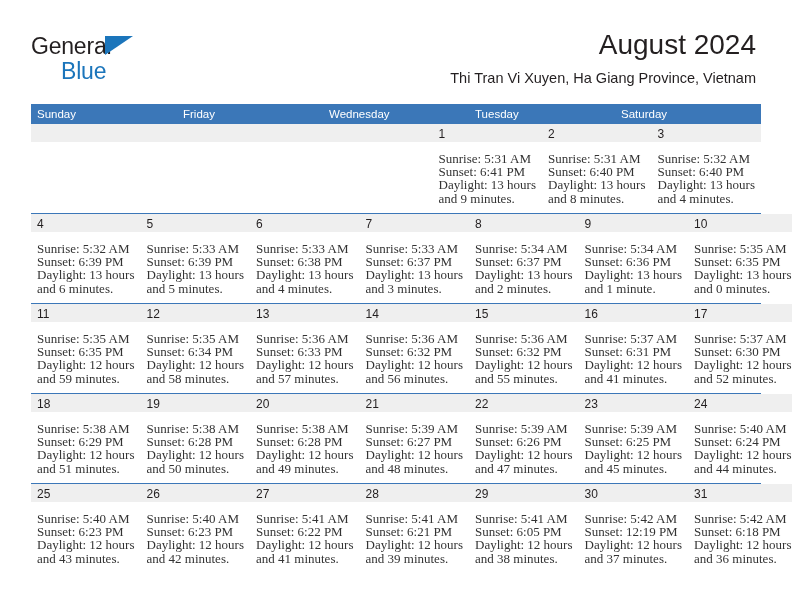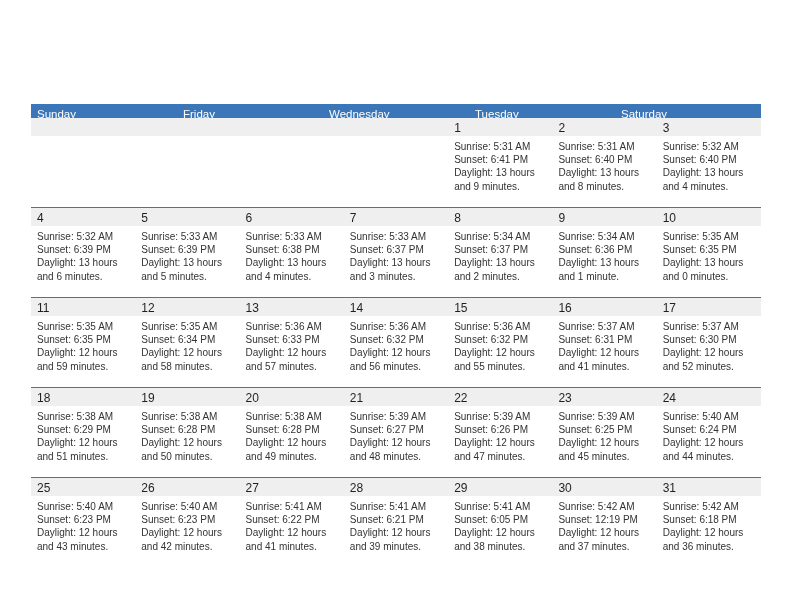--- a/index.html
+++ b/index.html
@@ -92,21 +92,21 @@
   
   .calendar {
     position: absolute;
     left: 31px;
     top: 104px;
     width: 730px;
   }
   .dow-row {
     display: flex;
     background: #3b77b8;
-    height: 14px;
+    height: 20px;
   }
   .dow {
     flex: 1 1 0;
     color: #ffffff;
     font-size: 11.5px;
     line-height: 21px;
     padding-left: 6px;
     box-sizing: border-box;
     white-space: nowrap;
   }
@@ -129,34 +129,53 @@
     background: #efefef;
     padding-left: 6px;
     box-sizing: border-box;
   }
   .cell .daynum {
     font-size: 12px;
     line-height: 18px;
     color: #231f20;
   }
   .cell .info {
-    padding: 4px 6px 0 6px;
-    font-size: 10px;
+    padding: 10px 6px 0 6px;
+    font-size: 13px;
     line-height: 13.2px;
     color: #333333;
+    font-family: Liberation Serif, serif;
   }
   .cell .info div {
     white-space: nowrap;
   }
 </style>
 </head>
 <body>
 
 <div class="page">
 
+  <div class="head">
+
+    <div class="logo">
+      <div class="logo-row1">
+        <span class="logo-general">General</span>
+        <span class="logo-tri"></span>
+      </div>
+      <div class="logo-row2">
+        <span class="logo-blue">Blue</span>
+      </div>
+    </div>
+
+    <div class="titles">
+      <div class="cal-title">August 2024</div>
+      <div class="cal-subtitle">Thi Tran Vi Xuyen, Ha Giang Province, Vietnam</div>
+    </div>
+
+  </div>
 
   <div class="calendar">
 
     <div class="dow-row">
       <div class="dow">Sunday</div>
       <div class="dow">Friday</div>
       <div class="dow">Wednesday</div>
       <div class="dow">Tuesday</div>
       <div class="dow">Saturday</div>
     </div>

